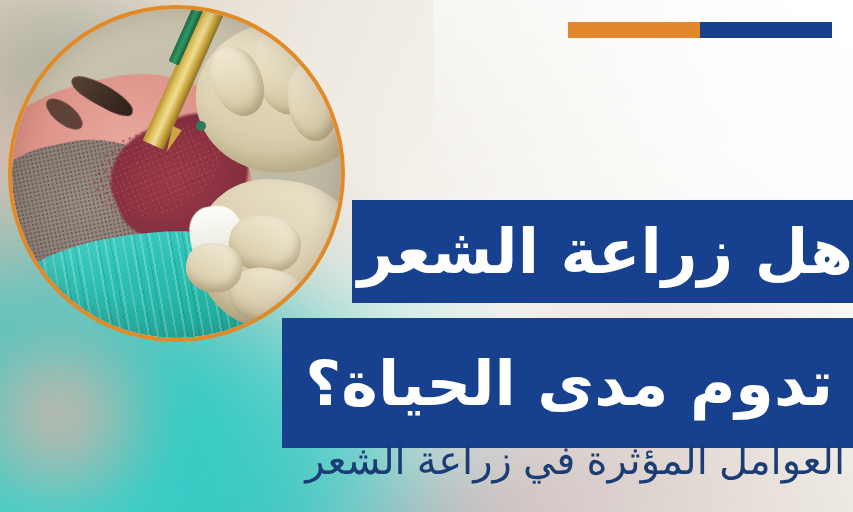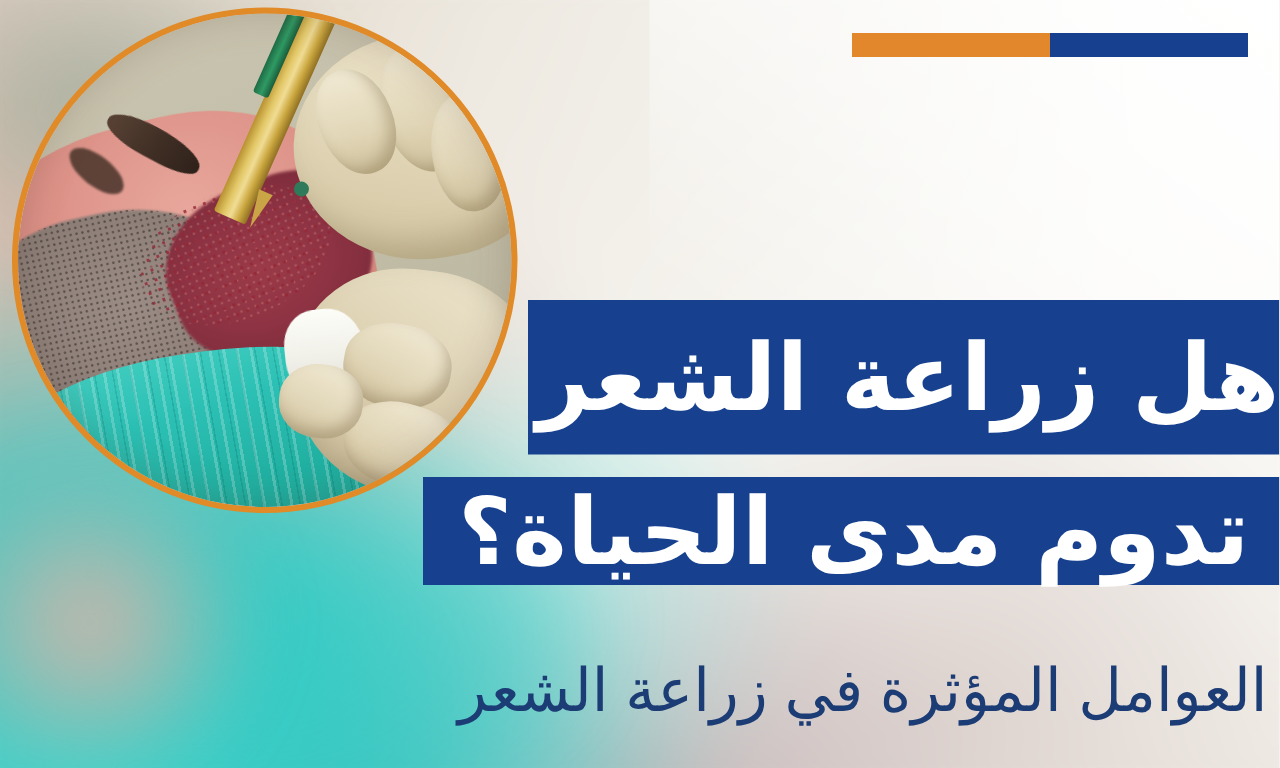--- a/index.html
+++ b/index.html
@@ -318,21 +318,21 @@
     width: 501px;
     height: 103px;
     font-size: 62px;
     box-sizing: border-box;
     letter-spacing: -1px;
   }
   .headline-2 {
     left: 282px;
     top: 318px;
     width: 571px;
-    height: 72px;
+    height: 130px;
     font-size: 62px;
     padding-right: 20px;
     box-sizing: border-box;
     letter-spacing: -1px;
   }
 
   
   .subtitle {
     position: absolute;
     left: 0px;

